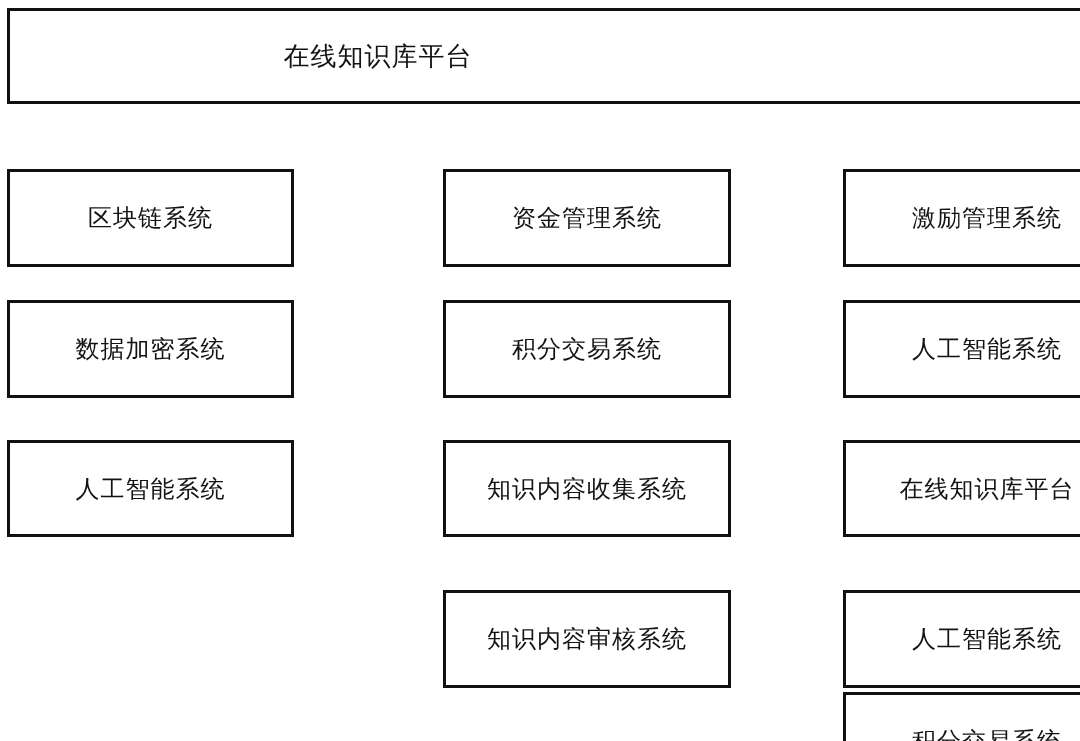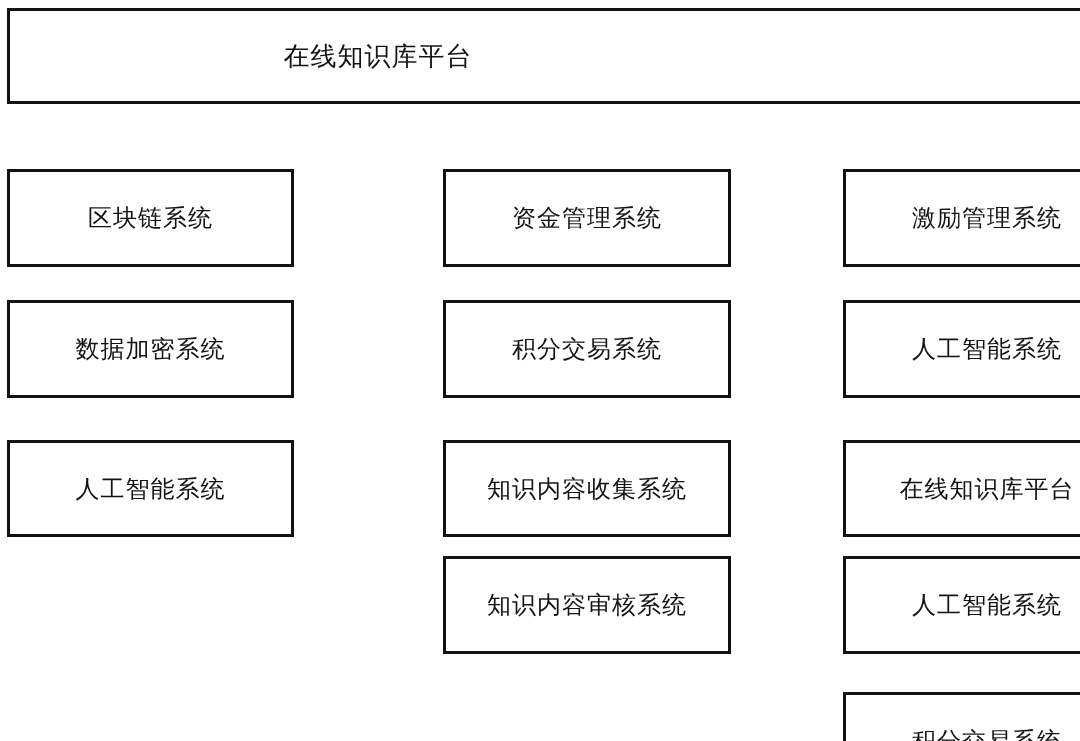--- a/index.html
+++ b/index.html
@@ -49,21 +49,21 @@
     transform: translateX(-174px);
   }
   
   .col1 { left: 7px;   width: 287px; }
   .col2 { left: 443px; width: 288px; }
   .col3 { left: 843px; width: 288px; }
 
   .row1 { top: 169px; height: 98px; }
   .row2 { top: 300px; height: 98px; }
   .row3 { top: 440px; height: 97px; }
-  .row4 { top: 556px; height: 98px; }
+  .row4 { top: 590px; height: 98px; }
   .row5 { top: 692px; height: 98px; }
 
   .leaf { font-size: 24px; }
 </style>
 </head>
 <body>
 
 <div id="canvas">
 
   <div class="node" id="root-node">

